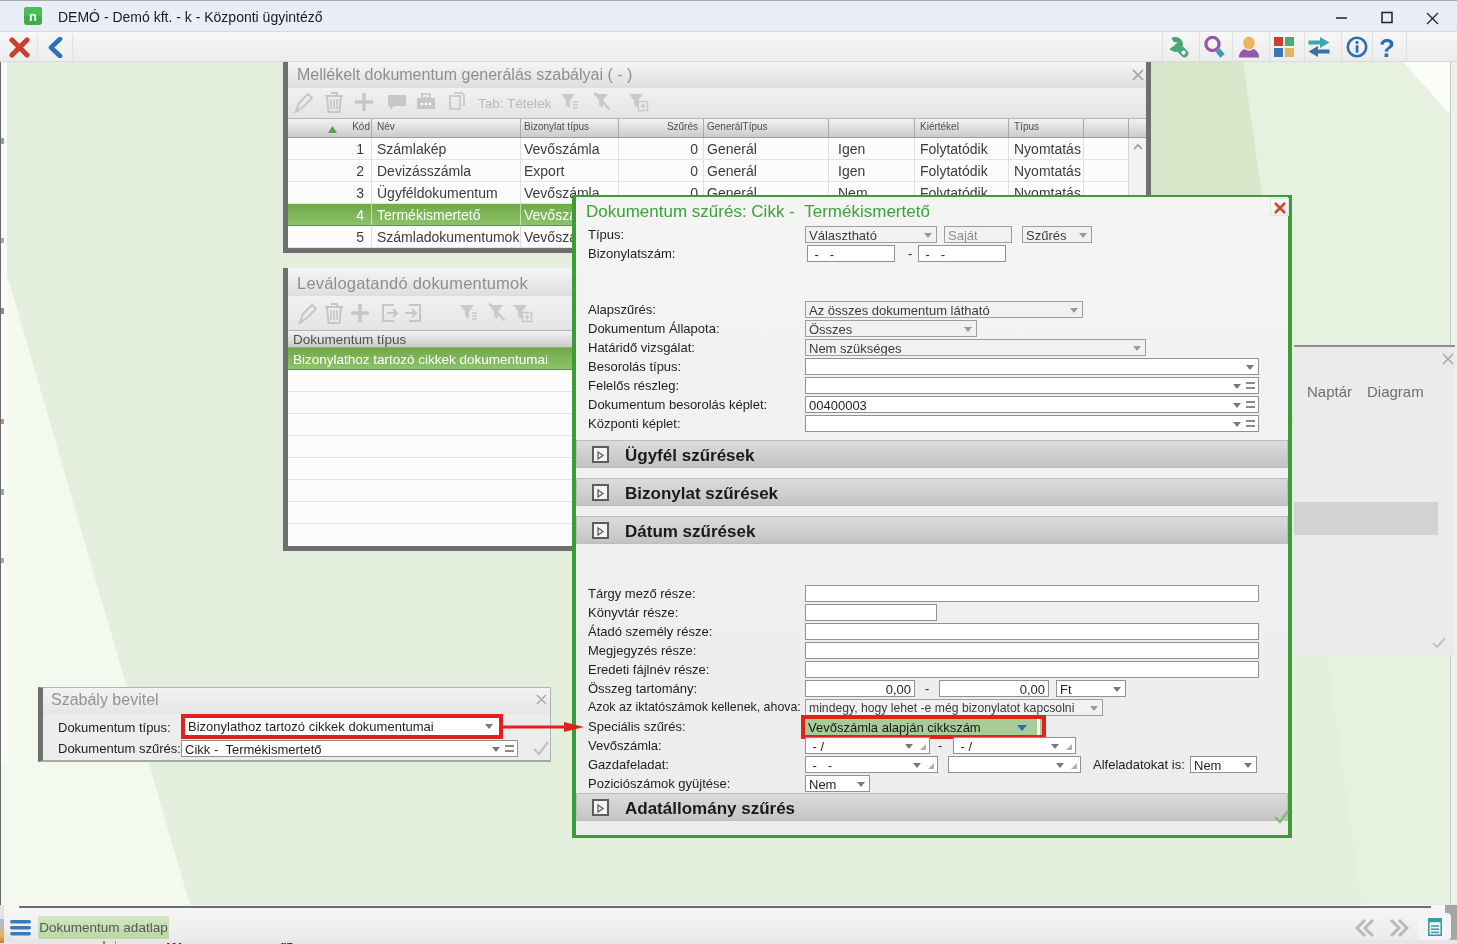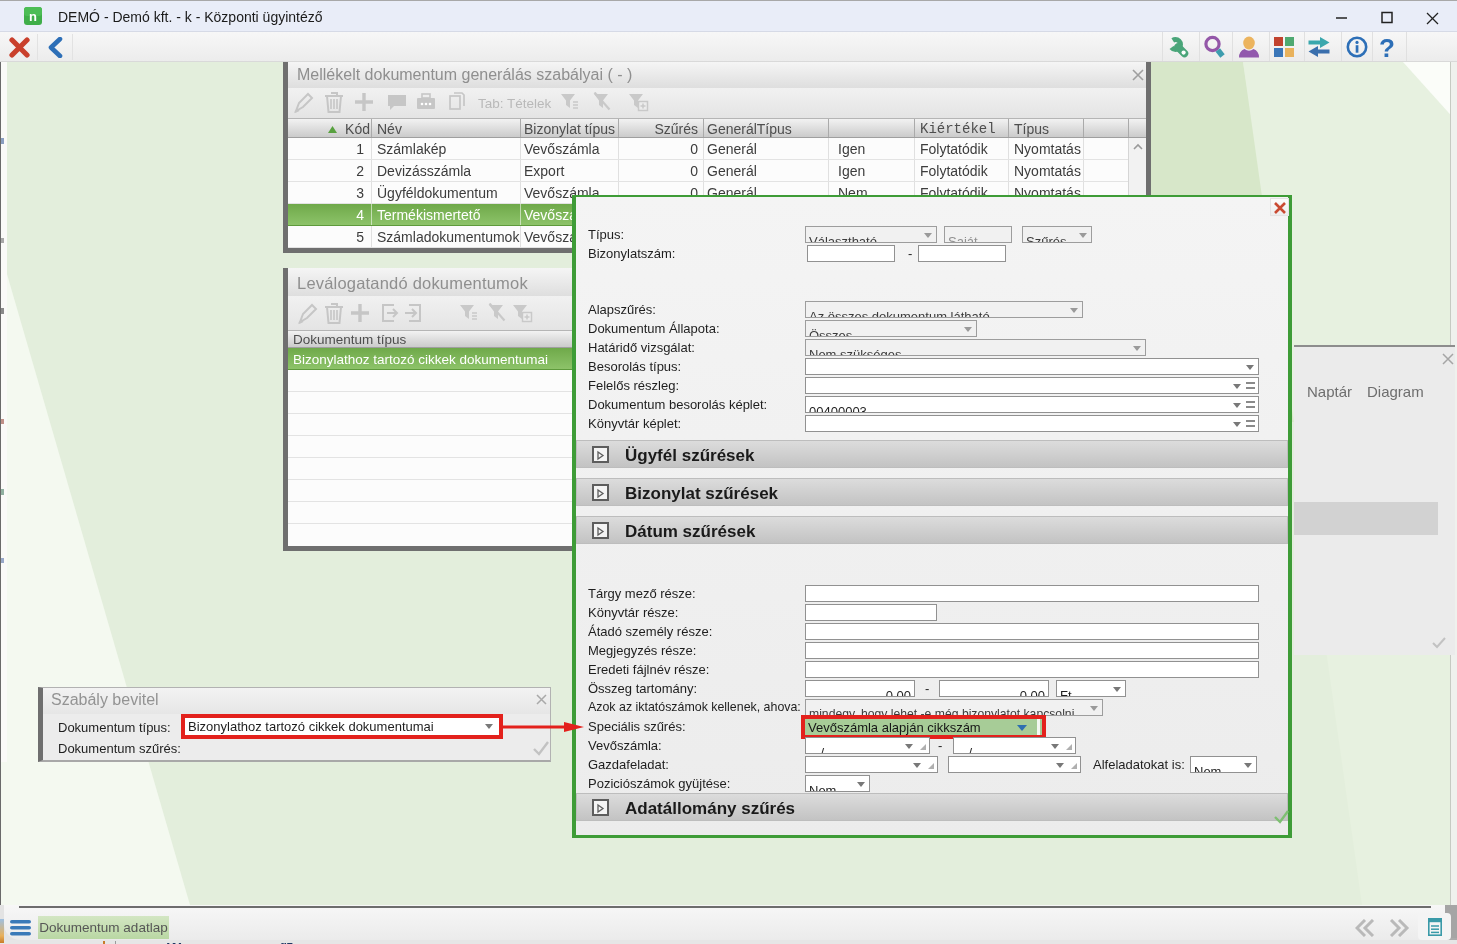--- a/index.html
+++ b/index.html
@@ -6,26 +6,26 @@
 html,body { width:1457px; height:944px; overflow:hidden; font-family:"Liberation Sans", sans-serif; }
 .abs { position:absolute; }
 #app { position:relative; width:1457px; height:944px; background:#e9e9e9; }
 
 #titlebar { left:0; top:0; width:1457px; height:32px; background:#e9edf8; border-bottom:1px solid #d6dae6; }
 #titletext { left:58px; top:9px; font-size:14px; color:#1b1b1b; }
 
 #toolbar { left:0; top:32px; width:1457px; height:30px; background:linear-gradient(#f7f7f7,#ececec); border-bottom:1px solid #d9d9d9; }
 .tbcell { position:absolute; top:32px; height:29px; border-left:1px solid #e0e0e0; }
 
-.thead { position:absolute; background:linear-gradient(#f2f2f2,#cbcbcb); border-top:1px solid #b5b5b5; border-bottom:1px solid #9f9f9f; color:#4e4e4e; font-size:14px; }
+.thead { position:absolute; background:linear-gradient(#f2f2f2,#cbcbcb); border-top:1px solid #b5b5b5; border-bottom:1px solid #9f9f9f; color:#4e4e4e; font-size:10px; }
 .trow { position:absolute; background:#fcfcfc; border-bottom:1px solid #e3e3e3; font-size:14px; color:#3c3c3c; }
 .trowsel { background:linear-gradient(#6fa94a,#8dc369); border-bottom:1px solid #5e9a3c; color:#fff; }
 .cline { position:absolute; top:0; bottom:0; width:1px; background:#e0e0e0; }
 
-.combo { position:absolute; height:17px; background:#fff; border:1px solid #919191; font-size:13px; color:#1e1e1e; padding:7px 3px 0 3px; white-space:nowrap; overflow:hidden; }
+.combo { position:absolute; height:17px; background:#fff; border:1px solid #919191; font-size:13px; color:#1e1e1e; padding:1px 3px 0 3px; white-space:nowrap; overflow:hidden; }
 .combo.dis { background:#f1f1f1; color:#3b3b3b; border-color:#9d9d9d; }
 .darr { position:absolute; width:0; height:0; border-left:4px solid transparent; border-right:4px solid transparent; border-top:5px solid #787878; }
 .dlines { position:absolute; width:9px; height:7px; border-top:2px solid #8a8a8a; border-bottom:2px solid #8a8a8a; }
 .grip { position:absolute; width:0; height:0; border-left:6px solid transparent; border-bottom:6px solid #b0b0b0; }
 
 .secbar { position:absolute; left:2px; width:712px; background:linear-gradient(#dcdcdc,#c3c3c3); border:1px solid #bdbdbd; }
 .sectitle { position:absolute; left:48px; top:5px; font-size:17px; font-weight:bold; color:#1a1a1a; }
 .expicon { position:absolute; left:15px; top:5px; width:17px; height:17px; background:#f4f4f4; border:2px solid #5d5d5d; }
 .flabel { position:absolute; font-size:13px; color:#1e1e1e; white-space:nowrap; }
 </style>
@@ -178,21 +178,21 @@
     <div class="thead" style="left:0;top:56px;width:858px;height:20px;">
       <svg class="abs" style="left:40px;top:7px;" width="9" height="7">
           <polygon points="4.5,0 9,7 0,7" fill="#58a13f"></polygon>
         </svg>
       <div class="abs" style="left:0;top:2px;width:82px;text-align:right;">Kód</div>
       <div class="abs" style="left:89px;top:2px;">Név</div>
       <div class="abs" style="left:236px;top:2px;">Bizonylat típus</div>
       <div class="abs" style="left:330px;top:2px;width:80px;text-align:right;">Szűrés</div>
       <div class="abs" style="left:419px;top:2px;">GenerálTípus</div>
       <div class="abs" style="left:550px;top:2px;margin-top:21px;">CheckMenu</div>
-      <div class="abs" style="left:632px;top:2px;font-family:Liberation Mono, monospace;">Kiértékel</div>
+      <div class="abs" style="left:632px;top:2px;">Kiértékel</div>
       <div class="abs" style="left:726px;top:2px;">Típus</div>
       <div class="cline" style="left:83px;background:#aaa;"></div>
         <div class="cline" style="left:232px;background:#aaa;"></div>
         <div class="cline" style="left:330px;background:#aaa;"></div>
         <div class="cline" style="left:415px;background:#aaa;"></div>
         <div class="cline" style="left:540px;background:#aaa;"></div>
         <div class="cline" style="left:626px;background:#aaa;"></div>
         <div class="cline" style="left:720px;background:#aaa;"></div>
         <div class="cline" style="left:795px;background:#aaa;"></div>
         <div class="cline" style="left:840px;background:#aaa;"></div>
@@ -347,20 +347,21 @@
         <path d="M1 6 L5 10 L13 1" stroke="#c2c2c2" stroke-width="2" fill="none"></path>
       </svg>
   </div>
 
   <div id="winD"></div>
 
   <div class="abs" style="left:572px;top:195px;width:720px;height:643px;border:2px solid #3e9c37;background:linear-gradient(#f4f4f4,#ececec);">
     <div class="abs" style="left:0;top:0;width:2px;height:639px;background:#3e9c37;"></div>
     <div class="abs" style="right:0;top:0;width:2px;height:639px;background:#3e9c37;"></div>
     <div class="abs" style="left:0;bottom:0;width:716px;height:1px;background:#3e9c37;"></div>
+    <div class="abs" style="left:12px;top:5px;font-size:17px;color:#3ba339;">Dokumentum szűrés: Cikk -&nbsp;&nbsp;Termékismertető</div>
     <div class="abs" style="left:696px;top:1px;width:19px;height:18px;background:linear-gradient(#fbfbfb,#ededed);border:1px solid #e3e3e3;"></div>
     <svg class="abs" style="left:699px;top:4px;" width="14" height="14">
         <path d="M2 2 L12 12 M12 2 L2 12" stroke="#c94a32" stroke-width="2.6"></path>
       </svg>
 
     <div class="flabel" style="left:14px;top:30px;">Típus:</div>
     <div class="combo dis" style="left:231px;top:29px;width:132px;">Választható<i class="darr" style="right:4px;top:6px;border-top-color:#9a9a9a;"></i></div>
     <div class="combo dis" style="left:370px;top:29px;width:68px;color:#8f8f8f;">Saját</div>
     <div class="combo dis" style="left:448px;top:29px;width:70px;">Szűrés<i class="darr" style="right:4px;top:6px;border-top-color:#9a9a9a;"></i></div>
     <div class="flabel" style="left:14px;top:49px;">Bizonylatszám:</div>
@@ -379,21 +380,21 @@
     <div class="combo" style="left:231px;top:161px;width:454px;">
         <i class="darr" style="right:4px;top:6px;"></i>
       </div>
     <div class="flabel" style="left:14px;top:181px;">Felelős részleg:</div>
     <div class="combo" style="left:231px;top:180px;width:454px;">
         <i class="darr" style="right:17px;top:6px;"></i>
         <i class="dlines" style="right:3px;top:4px;"></i>
       </div>
     <div class="flabel" style="left:14px;top:200px;">Dokumentum besorolás képlet:</div>
     <div class="combo" style="left:231px;top:199px;width:454px;">00400003<i class="darr" style="right:17px;top:6px;"></i><i class="dlines" style="right:3px;top:4px;"></i></div>
-    <div class="flabel" style="left:14px;top:219px;">Könyvtár képlet:</div>
+    <div class="flabel" style="left:14px;top:219px;">Központi képlet:</div>
     <div class="combo" style="left:231px;top:218px;width:454px;">
         <i class="darr" style="right:17px;top:6px;"></i>
         <i class="dlines" style="right:3px;top:4px;"></i>
       </div>
 
     <div class="secbar" style="top:243px;height:28px;">
       <div class="expicon"><svg width="13" height="13">
             <polygon points="4,3 9,6.5 4,10" fill="none" stroke="#5d5d5d" stroke-width="1.3"></polygon>
           </svg></div>
       <div class="sectitle">Ügyfél szűrések</div>
@@ -466,20 +467,21 @@
       <svg class="abs" style="left:492px;top:5px;" width="13" height="13">
           <path d="M2 2 L11 11 M11 2 L2 11" stroke="#a9a9a9" stroke-width="1.5"></path>
         </svg>
     </div>
     <div class="flabel" style="left:15px;top:32px;">Dokumentum típus:</div>
     <div class="abs" style="left:138px;top:26px;width:322px;height:25px;border:4px solid #e3211c;background:#fff;">
       <div class="abs" style="left:3px;top:1px;font-size:13px;color:#1e1e1e;">Bizonylathoz tartozó cikkek dokumentumai</div>
       <i class="darr" style="right:6px;top:6px;"></i>
     </div>
     <div class="flabel" style="left:15px;top:53px;text-align:right;">Dokumentum szűrés:</div>
+    <div class="combo" style="left:138px;top:52px;width:337px;">Cikk -&nbsp;&nbsp;Termékismertető<i class="darr" style="right:17px;top:6px;"></i><i class="dlines" style="right:3px;top:4px;"></i></div>
     <svg class="abs" style="left:489px;top:52px;" width="18" height="17">
         <path d="M2 9 L7 14 L16 2" stroke="#c2c2c2" stroke-width="2.4" fill="none"></path>
       </svg>
   </div>
 
   <svg class="abs" style="left:500px;top:718px;" width="84" height="18">
     <line x1="0" y1="9" x2="72" y2="9" stroke="#e3211c" stroke-width="3"></line>
     <polygon points="64,4 84,9 64,14" fill="#e3211c"></polygon>
   </svg>
 

